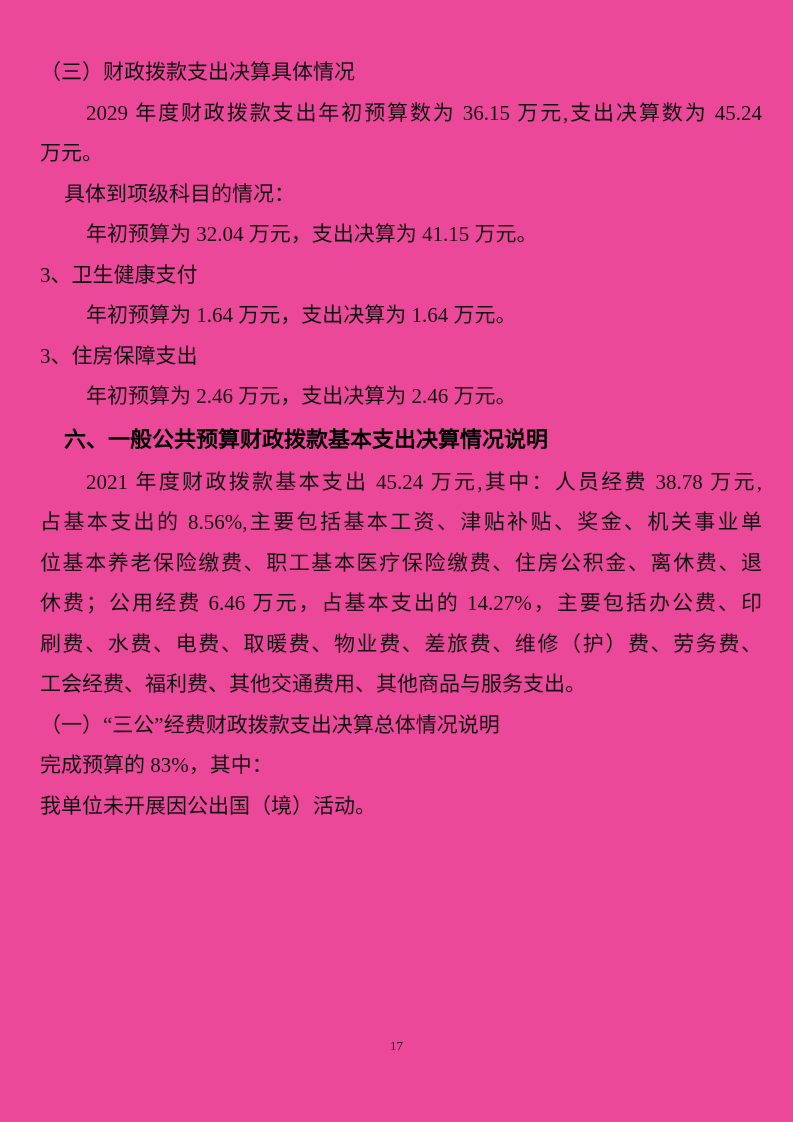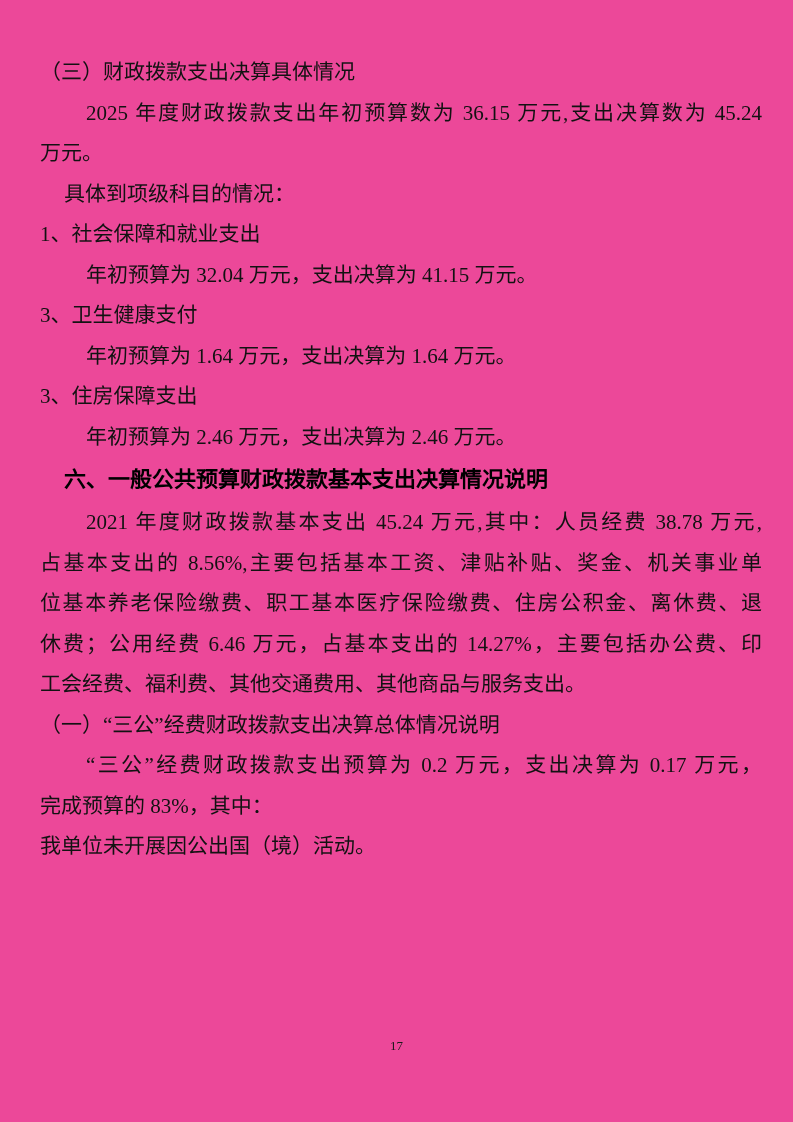--- a/index.html
+++ b/index.html
@@ -54,34 +54,33 @@
     font-family: "Liberation Serif", "DejaVu Serif", serif;
     color: #1a1a1a;
   }
 </style>
 </head>
 <body>
 
 <div class="page">
   <div class="content" id="document-body">
       <div class="line">（三）财政拨款支出决算具体情况</div>
-      <div class="line justify indent-2">2025 年度财政拨款支出年初预算数为 36.15 万元,支出决算数为 45.24</div>
+      <div class="line justify indent-2">2029 年度财政拨款支出年初预算数为 36.15 万元,支出决算数为 45.24</div>
       <div class="line">万元。</div>
       <div class="line indent-1">具体到项级科目的情况：</div>
-      <div class="line">1、社会保障和就业支出</div>
       <div class="line indent-2">年初预算为 32.04 万元，支出决算为 41.15 万元。</div>
       <div class="line">3、卫生健康支付</div>
       <div class="line indent-2">年初预算为 1.64 万元，支出决算为 1.64 万元。</div>
       <div class="line">3、住房保障支出</div>
       <div class="line indent-2">年初预算为 2.46 万元，支出决算为 2.46 万元。</div>
       <div class="line heading indent-1">六、一般公共预算财政拨款基本支出决算情况说明</div>
       <div class="line justify indent-2">2021 年度财政拨款基本支出 45.24 万元,其中：人员经费 38.78 万元,</div>
       <div class="line justify">占基本支出的 8.56%,主要包括基本工资、津贴补贴、奖金、机关事业单</div>
       <div class="line justify">位基本养老保险缴费、职工基本医疗保险缴费、住房公积金、离休费、退</div>
       <div class="line justify">休费；公用经费 6.46 万元，占基本支出的 14.27%，主要包括办公费、印</div>
+      <div class="line justify">刷费、水费、电费、取暖费、物业费、差旅费、维修（护）费、劳务费、</div>
       <div class="line">工会经费、福利费、其他交通费用、其他商品与服务支出。</div>
       <div class="line">（一）“三公”经费财政拨款支出决算总体情况说明</div>
-      <div class="line justify indent-2">“三公”经费财政拨款支出预算为 0.2 万元，支出决算为 0.17 万元，</div>
       <div class="line">完成预算的 83%，其中：</div>
       <div class="line">我单位未开展因公出国（境）活动。</div>
     </div>
   <div class="pagenum">17</div>
 </div>
 
 </body></html>

